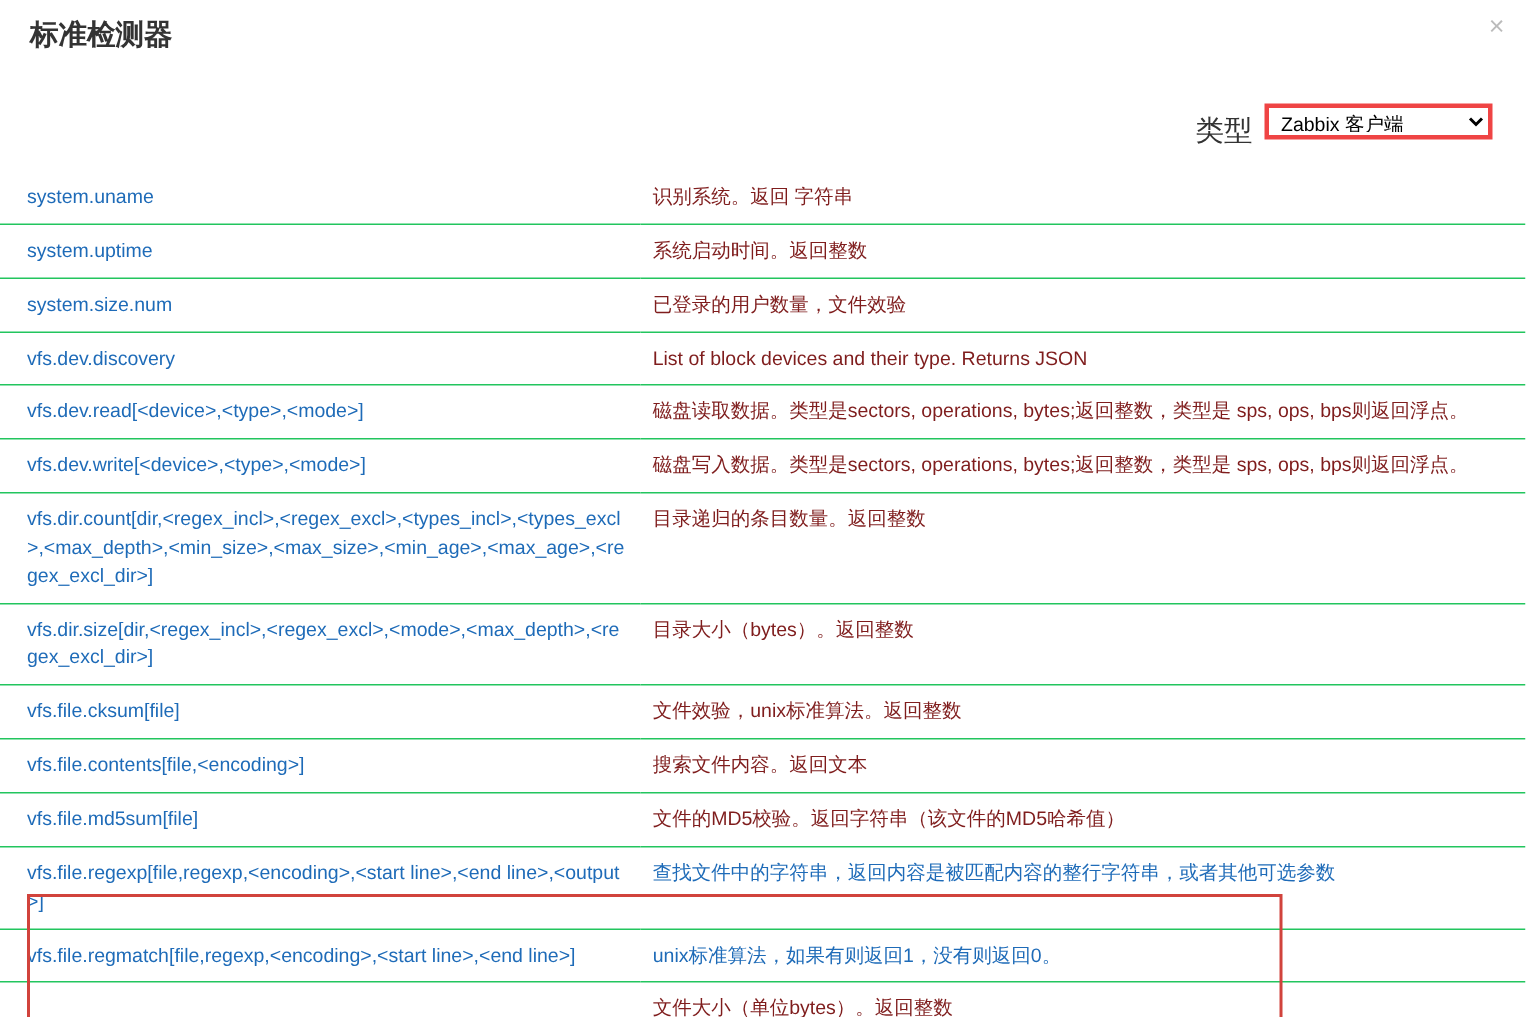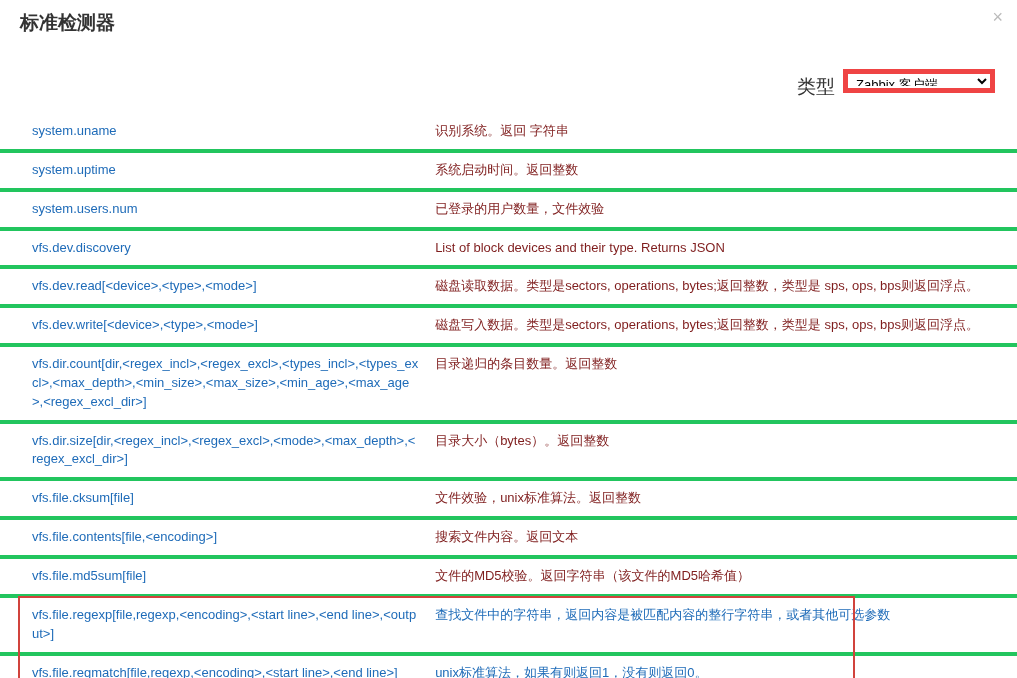--- a/index.html
+++ b/index.html
@@ -42,32 +42,32 @@
   }
   .filter-label {
     font-size: 19px;
     color: #333;
     margin-top: 12px;
   }
   .type-select {
     width: 152px;
     height: 24px;
     font-size: 13px;
-    border: 5px solid #ef4444;
+    border: 3px solid #ef4444;
     background: #fff;
     padding: 2px 4px;
   }
   table.items {
     width: 100%;
     border-collapse: collapse;
     table-layout: fixed;
   }
   table.items td {
-    border-bottom: 4px solid #22c55e;
-    padding: 8px 8px 8px 32px;
+    border-bottom: 1px solid #22c55e;
+    padding: 8px 8px 8px 18px;
     vertical-align: top;
     line-height: 1.45;
   }
   table.items td.key-col {
     width: 42%;
     word-break: break-all;
   }
   table.items td.key-col a {
     color: #1e6bb8;
     text-decoration: none;
@@ -112,21 +112,21 @@
       <tbody id="items-body">
           <tr>
             <td class="key-col"><a href="#">system.uname</a></td>
             <td class="desc-col">识别系统。返回 字符串</td>
           </tr>
           <tr>
             <td class="key-col"><a href="#">system.uptime</a></td>
             <td class="desc-col">系统启动时间。返回整数</td>
           </tr>
           <tr>
-            <td class="key-col"><a href="#">system.users.num</a></td>
+            <td class="key-col"><a href="#">system.size.num</a></td>
             <td class="desc-col">已登录的用户数量，文件效验</td>
           </tr>
           <tr>
             <td class="key-col"><a href="#">vfs.dev.discovery</a></td>
             <td class="desc-col">List of block devices and their type. Returns JSON</td>
           </tr>
           <tr>
             <td class="key-col"><a href="#">vfs.dev.read[&lt;device&gt;,&lt;type&gt;,&lt;mode&gt;]</a></td>
             <td class="desc-col">磁盘读取数据。类型是sectors, operations, bytes;返回整数，类型是 sps, ops, bps则返回浮点。</td>
           </tr>

